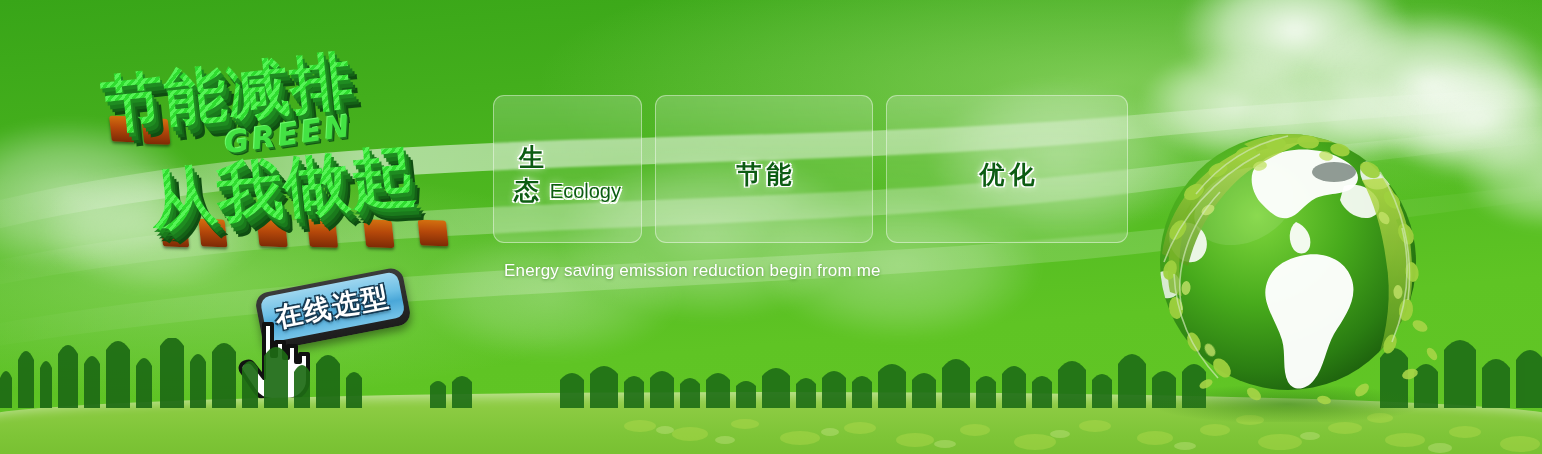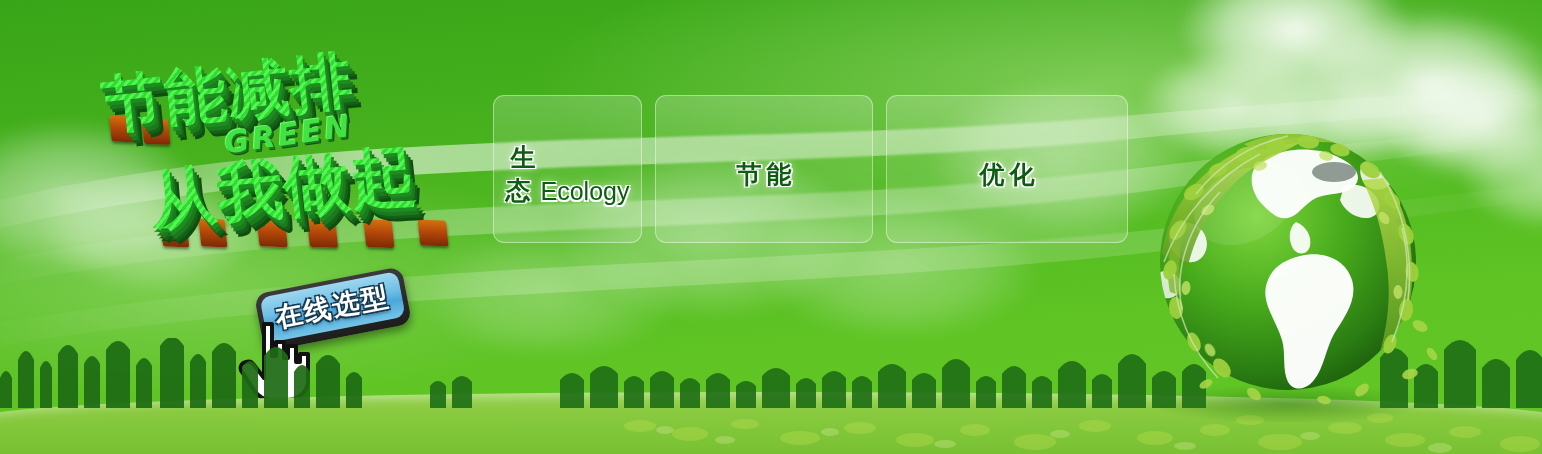--- a/index.html
+++ b/index.html
@@ -195,21 +195,21 @@
     letter-spacing: 5px;
     text-indent: 5px;
     margin-top: 10px;
     text-shadow:
       -1.4px -1.4px 0 #ffffff, 1.4px -1.4px 0 #ffffff,
       -1.4px 1.4px 0 #ffffff, 1.4px 1.4px 0 #ffffff,
       0 0 7px rgba(255,255,255,.95);
   }
   .card .en {
     font-family: "Liberation Sans", sans-serif;
-    font-size: 25px;
+    font-size: 20px;
     color: #0c5c12;
     margin-top: 44px;
     white-space: nowrap;
     text-shadow:
       -1.5px -1.5px 0 #ffffff, 1.5px -1.5px 0 #ffffff,
       -1.5px 1.5px 0 #ffffff, 1.5px 1.5px 0 #ffffff,
       0 0 8px rgba(255,255,255,.95);
   }
 
   
@@ -323,20 +323,21 @@
       <span class="en">Ecology</span>
     </div>
     <div class="card card-b">
       <span class="cn">节能</span>
     </div>
     <div class="card card-c">
       <span class="cn">优化</span>
     </div>
   </div>
 
+  <div class="tagline">Energy saving emission reduction begin from me</div>
 
   <div class="ground"></div>
 
   <svg class="treeline" viewBox="0 0 1542 70" preserveAspectRatio="none">
     <g fill="#1d6b14" opacity=".92">
       <path d="M0 70 L0 40 Q6 26 12 40 L12 70 Z"></path>
       <path d="M18 70 L18 22 Q26 4 34 22 L34 70 Z"></path>
       <path d="M40 70 L40 30 Q46 16 52 30 L52 70 Z"></path>
       <path d="M58 70 L58 16 Q68 -2 78 16 L78 70 Z"></path>
       <path d="M84 70 L84 26 Q92 10 100 26 L100 70 Z"></path>

